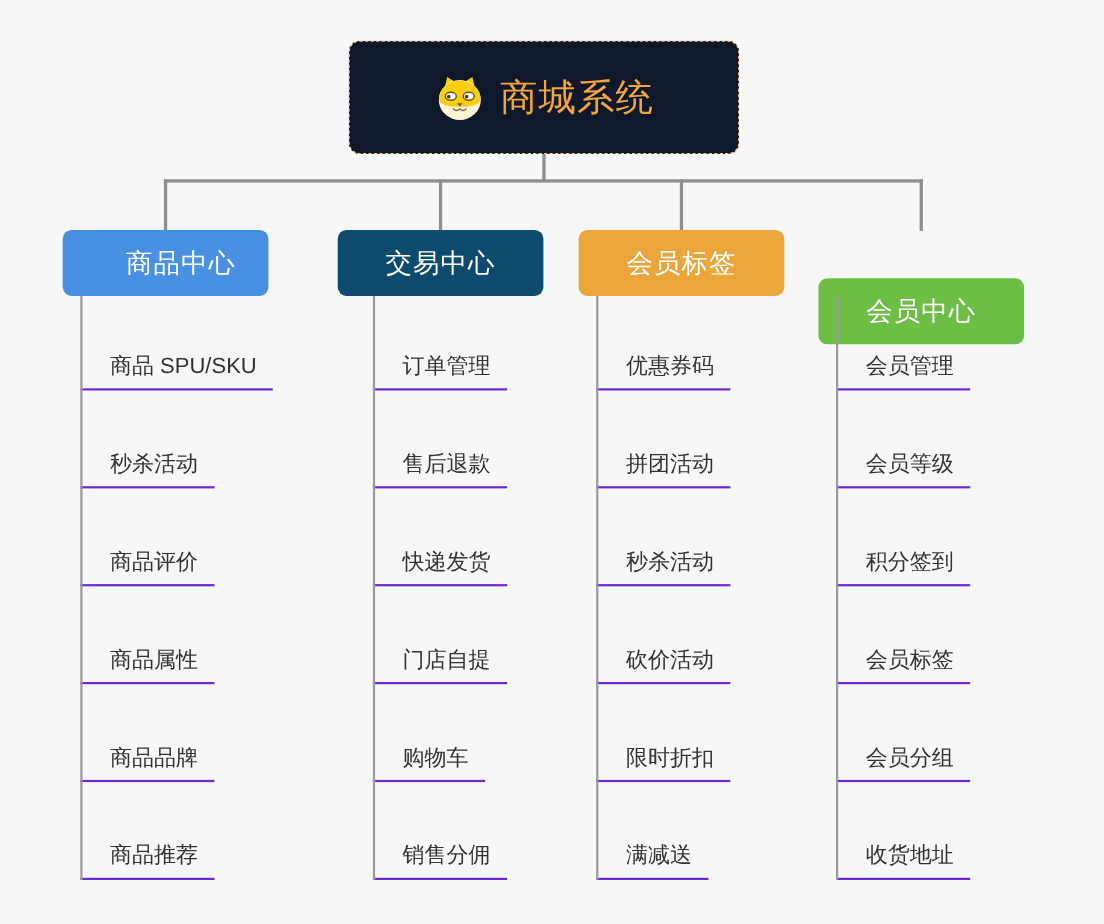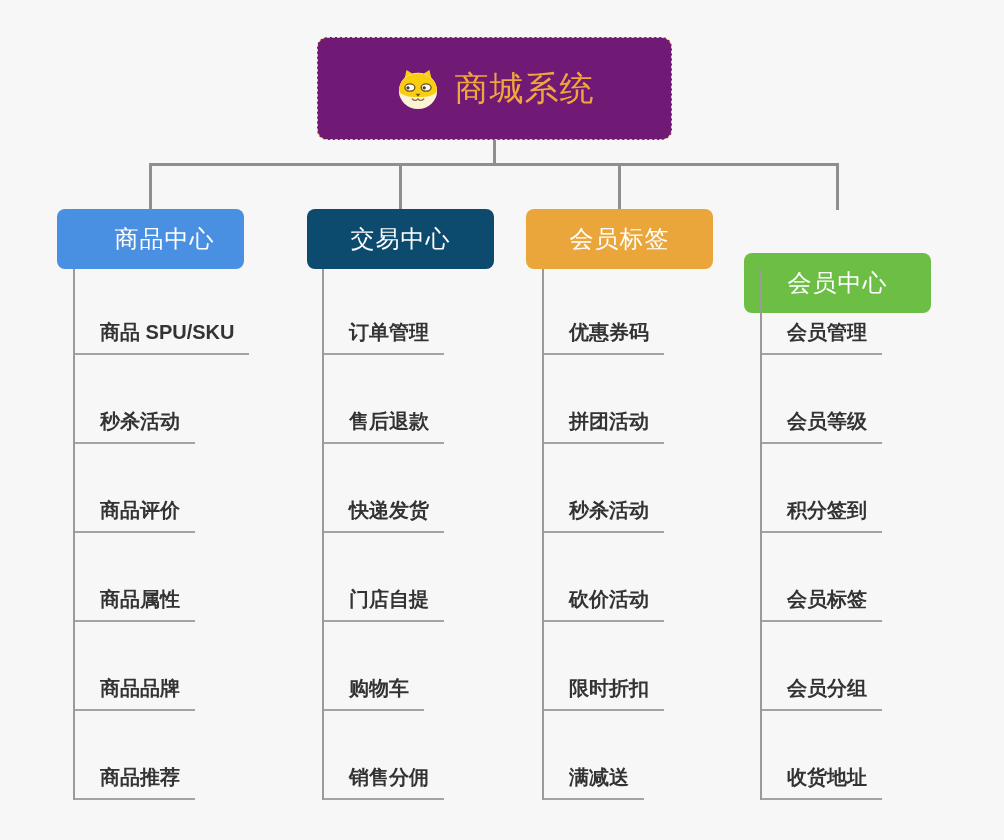--- a/index.html
+++ b/index.html
@@ -32,43 +32,43 @@
     position:absolute; top:209px; width:187px; height:60px;
     border-radius:8px; color:#ffffff; font-size:24px;
     display:flex; align-items:center; justify-content:center;
     letter-spacing:1px; cursor:default;
   }
   .branch-0 { left:57px;padding-left:28px; }  .branch-1 { left:307px; }
   .branch-2 { left:526px; } .branch-3 { left:744px; }
 
   
   .column { position:absolute; top:266px; width:230px; }
-  .col-0 { left:57px; } .col-1 { left:306px; } .col-2 { left:526px; } .col-3 { left:744px; }
+  .col-0 { left:57px; } .col-1 { left:323px; } .col-2 { left:526px; } .col-3 { left:744px; }
   .vline { position:absolute; left:16px; top:3px; width:2px; height:531px; background:#9a9a9a; }
   .leaf-row { height:89px; display:flex; align-items:flex-end; padding-left:16px; }
   .leaf {
     display:inline-block; white-space:nowrap;
     padding:0 15px 7px 27px;
-    border-bottom:2px solid #a3a3a3;
-    font-size:20px; color:#333333; cursor:default;font-weight:bold;
+    border-bottom:2px solid #6d28d9;
+    font-size:20px; color:#333333; cursor:default;
   }
 </style>
 </head>
 <body>
 
 <div id="canvas">
 
   <div class="conn root-stem"></div>
   <div class="conn stem stem-0"></div>
   <div class="conn stem stem-1"></div>
   <div class="conn stem stem-2"></div>
   <div class="conn stem stem-3"></div>
   <div class="conn bus"></div>
 
-  <div class="root-node" style="border-color: rgb(243, 201, 126); background: #701a75; text-align: center;">
+  <div class="root-node" style="border-color: rgb(243, 201, 126); background: #0f172a; text-align: center;">
     <svg class="root-icon" viewBox="0 0 48 44">
       <path d="M9 15 L12 2 L23 9 Z" fill="#f9cd10"></path>
       <path d="M39 15 L36 2 L25 9 Z" fill="#f9cd10"></path>
       <ellipse cx="24" cy="24" rx="20" ry="19" fill="#fdf4d8"></ellipse>
       <path d="M4.2 23 A19.8 17.5 0 0 1 43.8 23 C43.8 28 35.5 30.5 24 30.5 C12.5 30.5 4.2 28 4.2 23 Z" fill="#f9cd10"></path>
       <ellipse cx="15.5" cy="20.5" rx="5.2" ry="3.8" fill="#ffffff" stroke="#6b5320" stroke-width="1.4"></ellipse>
       <ellipse cx="32.5" cy="20.5" rx="5.2" ry="3.8" fill="#ffffff" stroke="#6b5320" stroke-width="1.4"></ellipse>
       <circle cx="13.5" cy="20.8" r="1.7" fill="#4a3a14"></circle>
       <circle cx="30.5" cy="20.8" r="1.7" fill="#4a3a14"></circle>
       <path d="M21.5 27 h5 l-2.5 3.2 Z" fill="#6d5226"></path>

